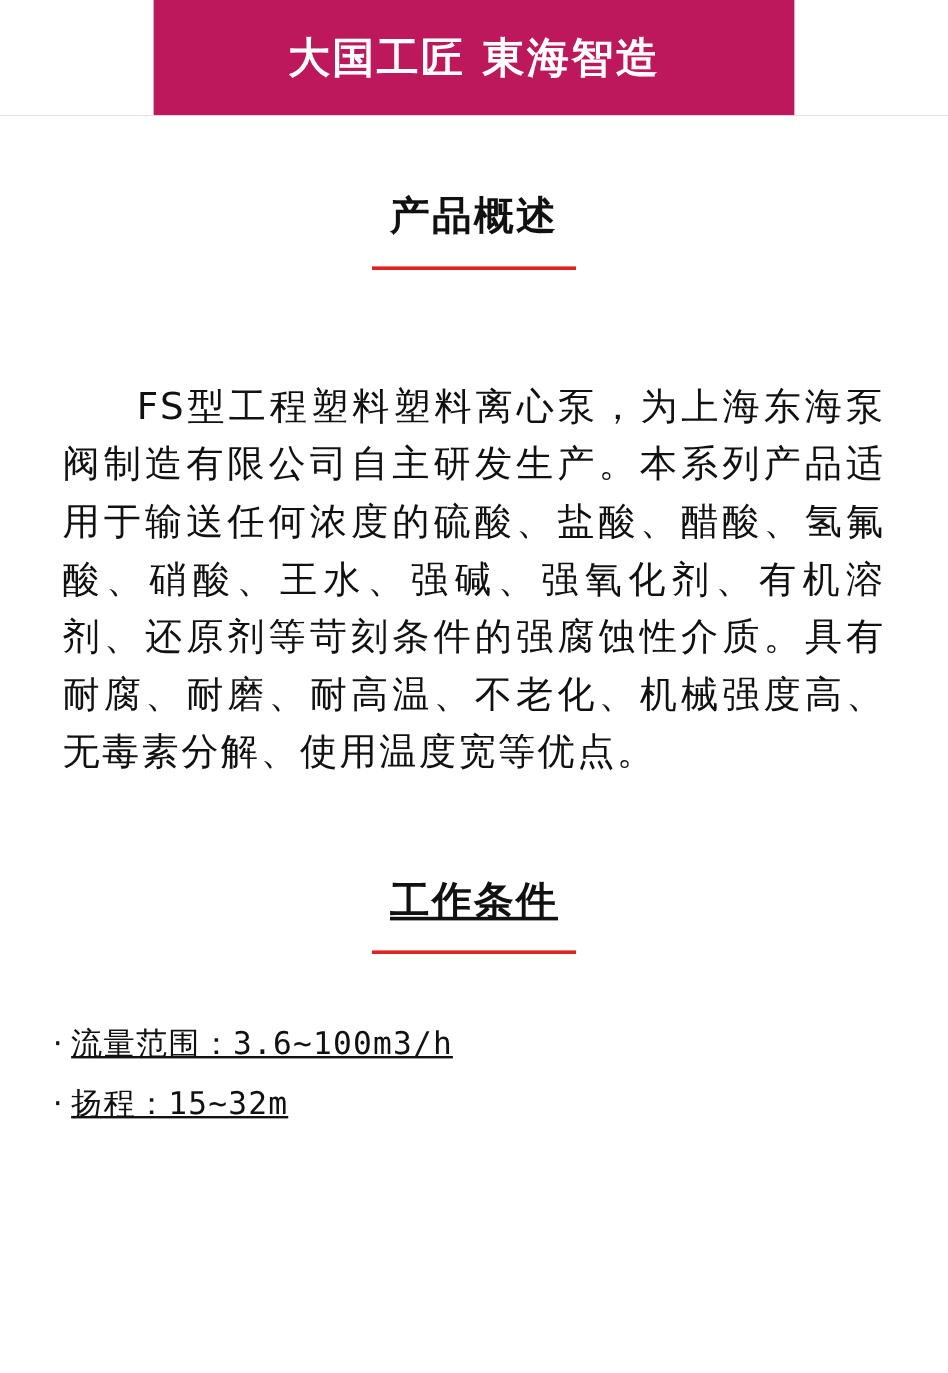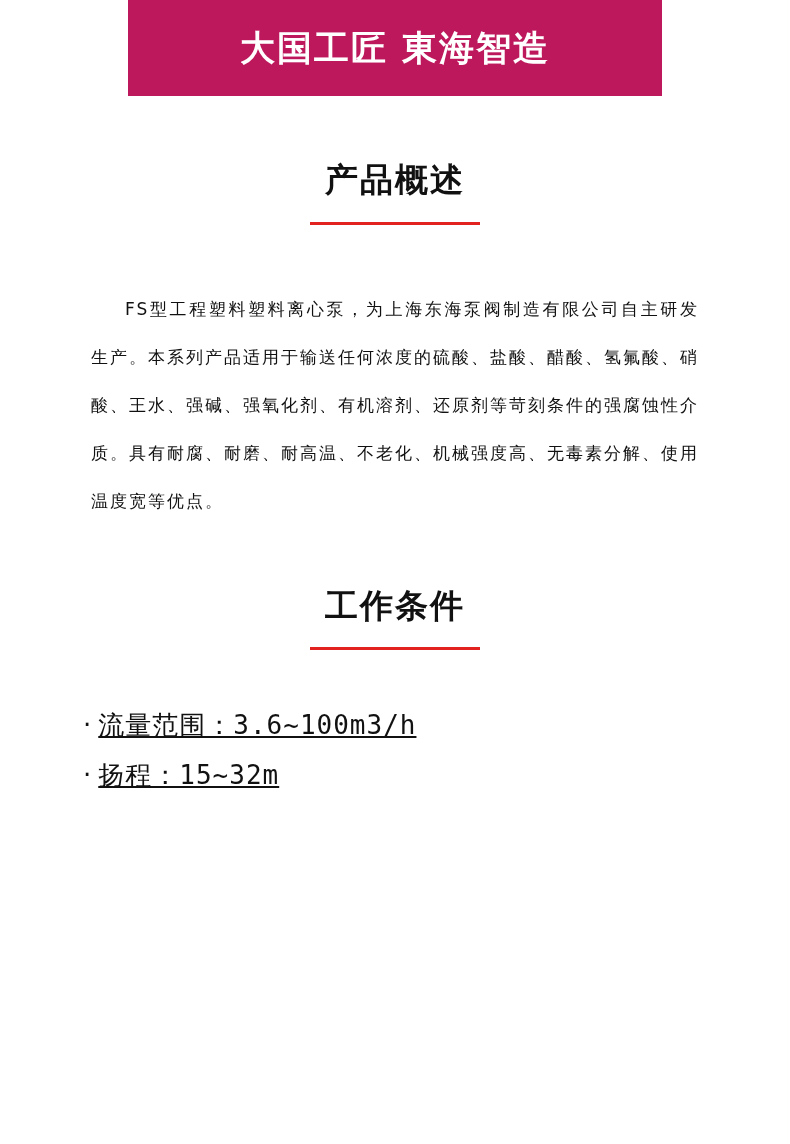--- a/index.html
+++ b/index.html
@@ -48,21 +48,21 @@
     color: #ffffff;
     font-size: 35px;
     font-weight: bold;
     letter-spacing: 2px;
     white-space: nowrap;
     text-align: center;
   }
 
   
   .section {
-    padding: 0 79px;
+    padding: 0 40px;
   }
   .section-head {
     text-align: center;
     margin-top: 60px;
   }
   .section-title {
     font-size: 33px;
     font-weight: bold;
     color: #111111;
     letter-spacing: 2px;
@@ -70,22 +70,22 @@
   }
   .section-rule {
     width: 170px;
     height: 3px;
     background: #e1221f;
     margin: 22px auto 0 auto;
   }
 
   
   .para {
-    margin-top: 60px;
-    font-size: 17px;
+    margin-top: 90px;
+    font-size: 31px;
     line-height: 48px;
     color: #111111;
     text-align: justify;
     text-justify: inter-ideograph;
     text-indent: 2em;
     letter-spacing: 2px;
     padding: 0 12px;
   }
 
   
@@ -107,21 +107,21 @@
     display: inline-block;
     margin-right: 6px;
   }
   .mono {
     font-family: "DejaVu Sans Mono", "Liberation Mono", monospace;
     letter-spacing: 1px;
     text-decoration: underline;
   }
 
   .first-head { margin-top: 64px; }
-  .second-head { margin-top: 61px; }
+  .second-head { margin-top: 80px; text-decoration: underline; }
 </style>
 </head>
 <body>
 
 <div class="page">
 
   <div class="banner">
     <div class="banner-title">大国工匠  東海智造</div>
   </div>
 

